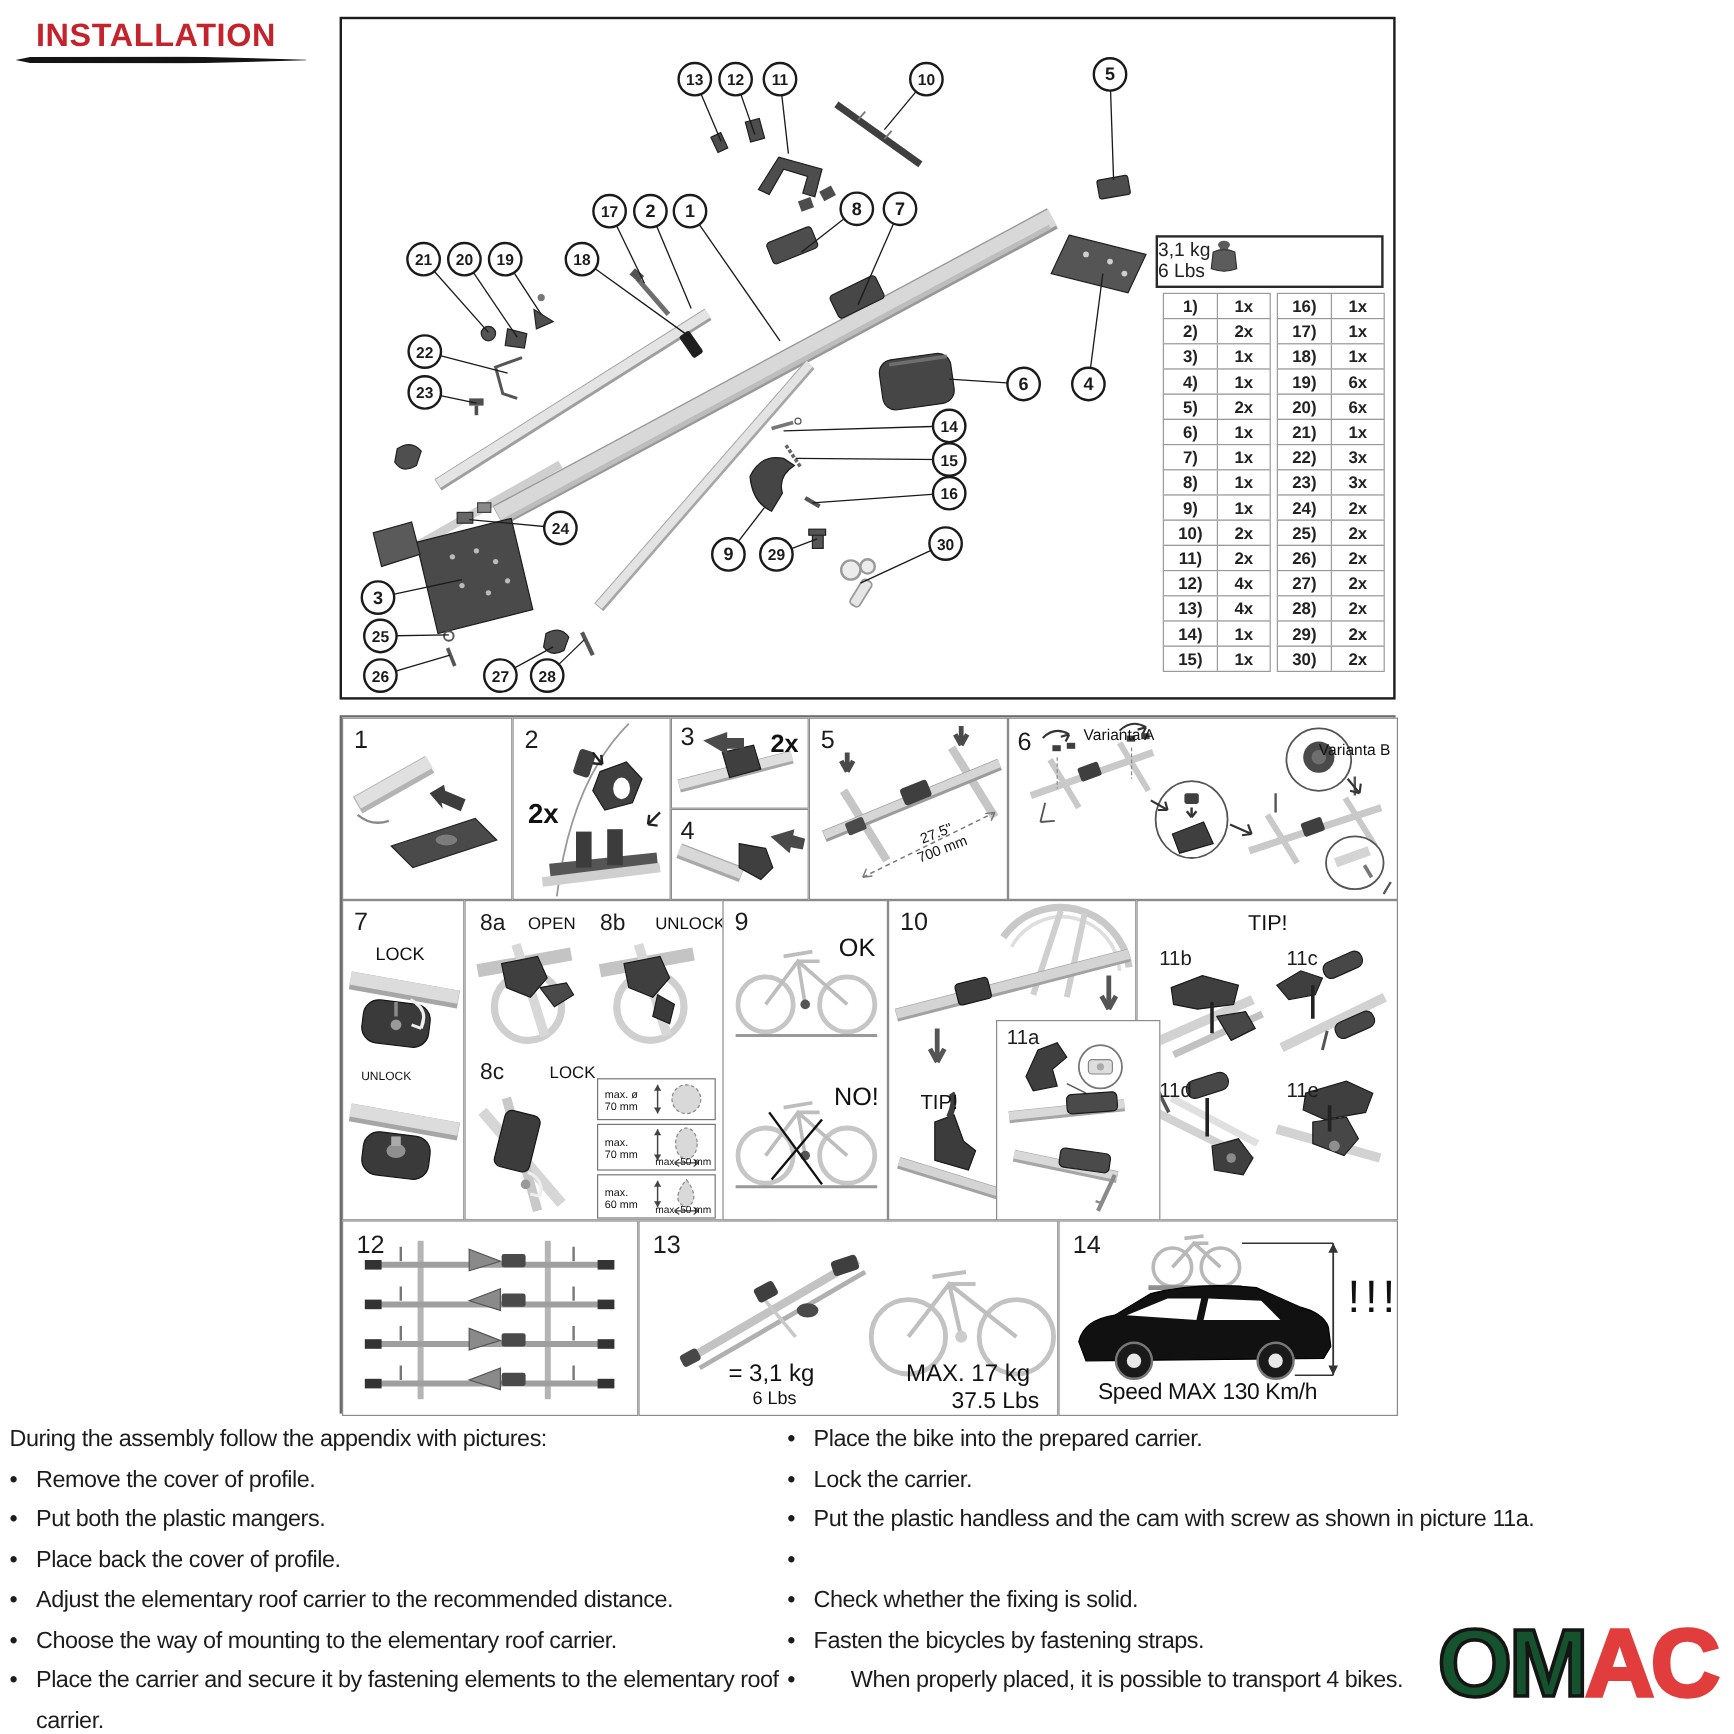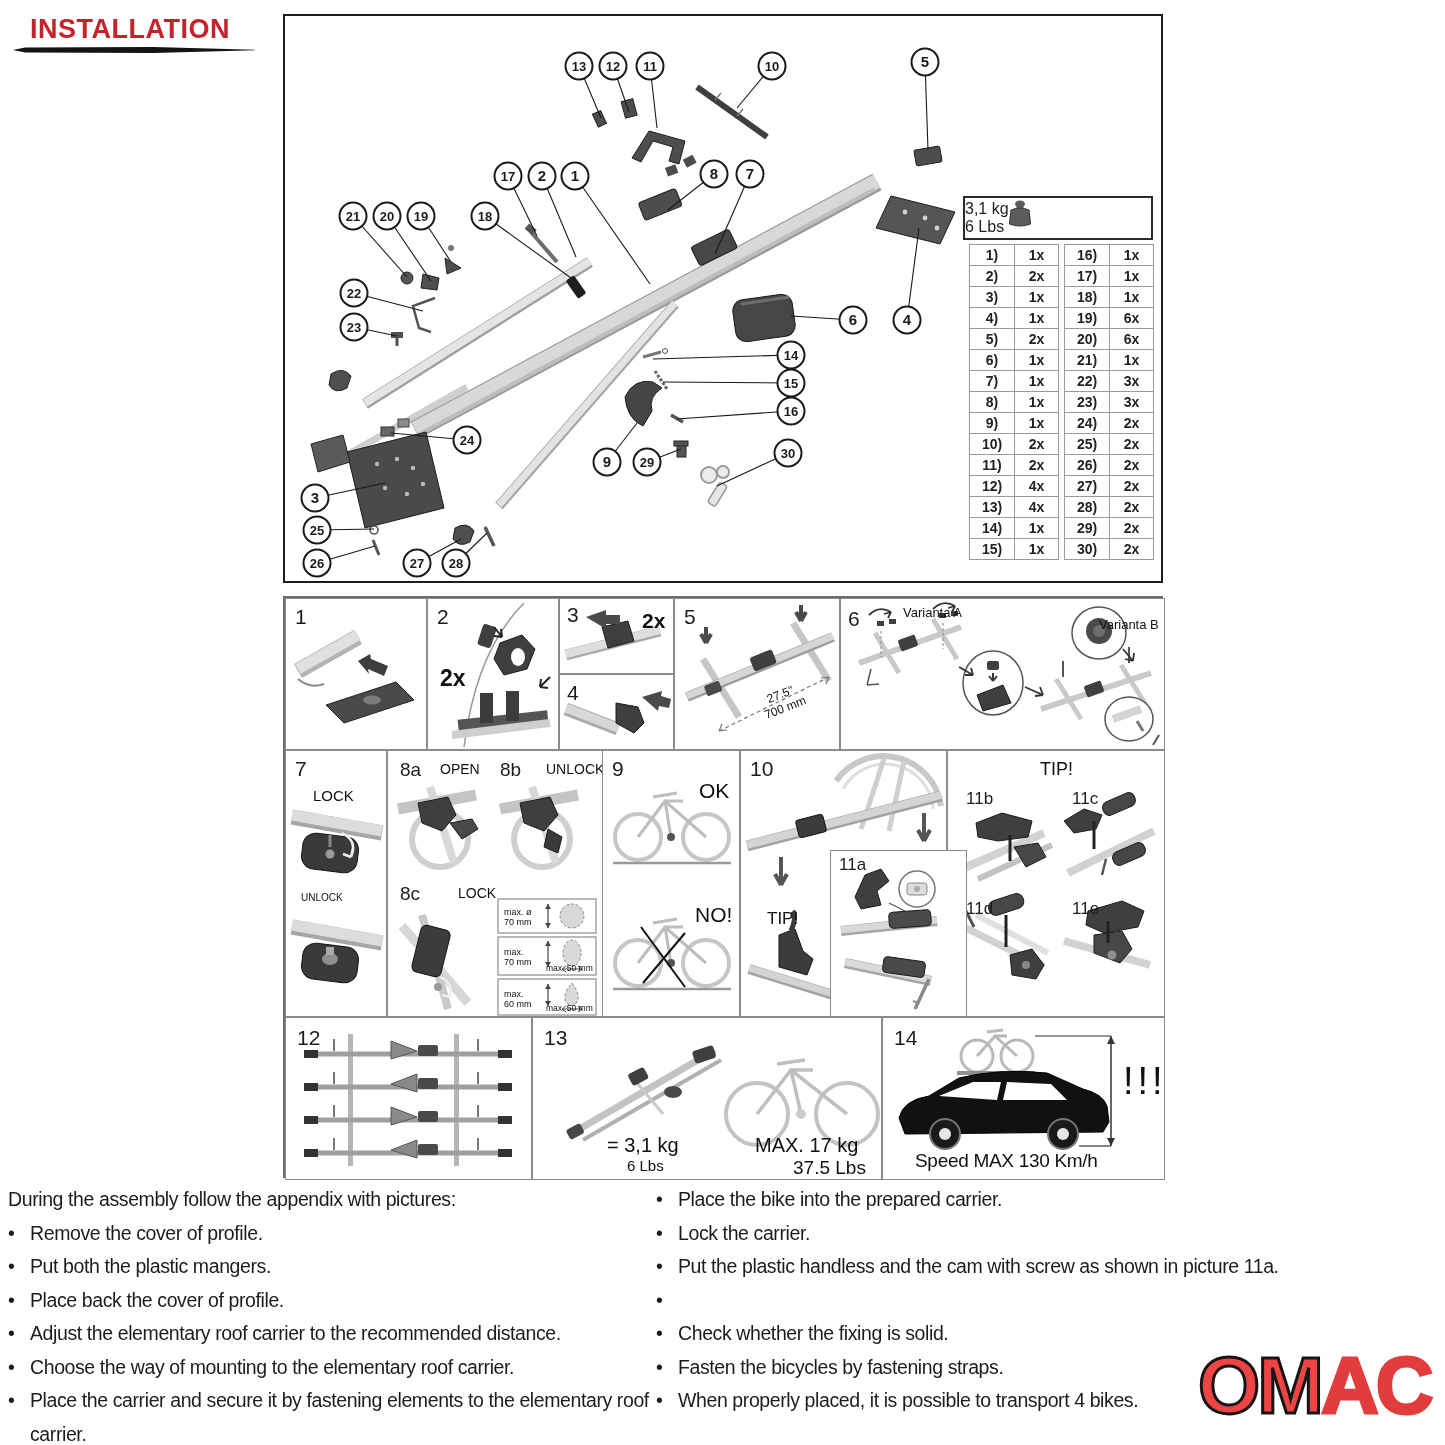--- a/index.html
+++ b/index.html
@@ -36,25 +36,25 @@
   .plbl{position:absolute;font-weight:normal;color:#111;}
   .qty{position:absolute;font-size:23px;font-weight:bold;color:#111;}
   .small-lbl{position:absolute;font-size:12px;color:#111;}
   
   .instr{position:absolute;top:1183px;font-size:19.5px;letter-spacing:-0.4px;
          line-height:33.5px;color:#1c1c1c;}
   #instr-left{left:8px;width:655px;}
   #instr-right{left:656px;width:645px;}
   .bullet{display:flex;}
   .bullet .dot{width:22px;flex:none;}
-  #instr-right .bullet:last-child .txt{max-width:470px;}
+  #instr-right .bullet:last-child .txt{max-width:470px;margin-left:31px;}
   
   .brand{position:absolute;left:1198px;top:1340px;font-size:80px;font-weight:bold;
          letter-spacing:-3px;-webkit-text-stroke:3px;}
-  .b-black{color:#ef4444;-webkit-text-stroke-color:#151515;}
+  .b-black{color:#14532d;-webkit-text-stroke-color:#151515;}
   .b-red{color:#e23d3d;text-align:right;-webkit-text-stroke-color:#e23d3d;}
 </style>
 </head>
 <body>
 
 <div id="page">
 
   <div class="title">INSTALLATION</div>
   <div class="title-line"></div>
 

